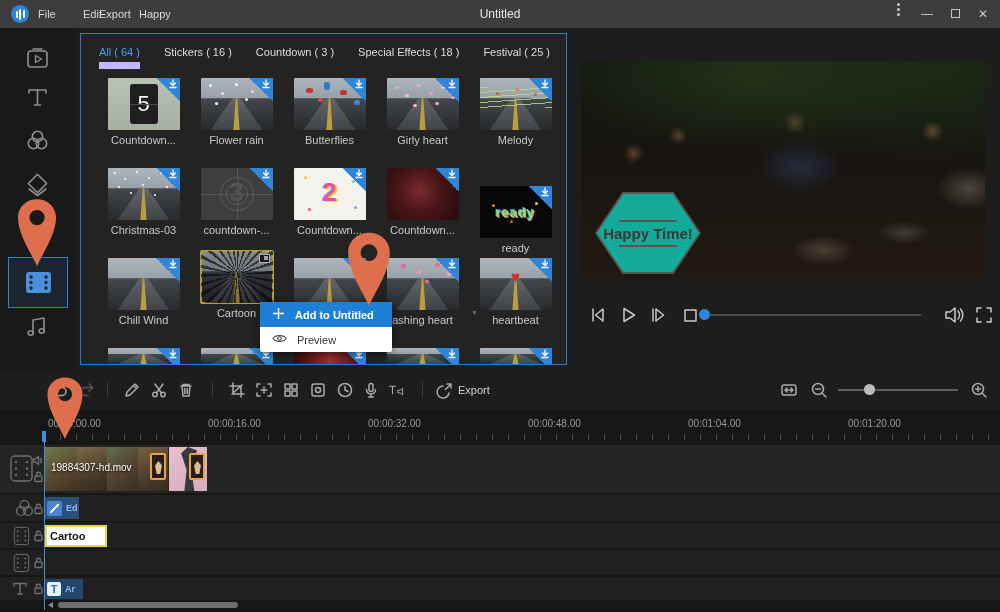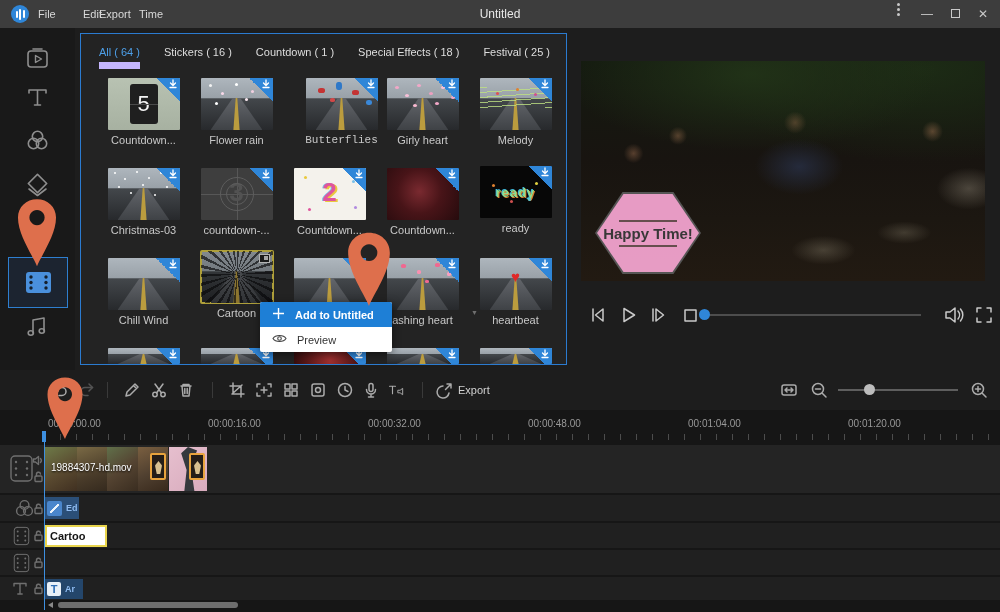--- a/index.html
+++ b/index.html
@@ -96,21 +96,21 @@
       radial-gradient(ellipse 46px 30px at 96% 58%, rgba(190,180,160,.3), rgba(0,0,0,0) 70%),
       radial-gradient(ellipse 55px 35px at 54% 48%, rgba(40,48,70,.8), rgba(0,0,0,0) 80%),
       radial-gradient(ellipse 40px 18px at 60% 86%, rgba(215,205,175,.22), rgba(0,0,0,0) 80%),
       radial-gradient(ellipse 34px 14px at 80% 78%, rgba(210,200,170,.2), rgba(0,0,0,0) 80%),
       radial-gradient(ellipse 220px 90px at 42% 6%, rgba(34,52,24,.9), rgba(0,0,0,0) 85%),
       radial-gradient(ellipse 260px 110px at 85% 4%, rgba(30,46,22,.85), rgba(0,0,0,0) 85%),
       linear-gradient(180deg,#141a10 0%,#181410 45%,#1c1711 72%,#221a12 100%); }
   .hex-outer { position:absolute; left:14px; top:131px; width:106px; height:82px;
       clip-path:polygon(26% 0,74% 0,100% 50%,74% 100%,26% 100%,0 50%); background:#5c5c5c; opacity:.92; }
   .hex-inner { position:absolute; inset:2px; clip-path:polygon(26% 0,74% 0,100% 50%,74% 100%,26% 100%,0 50%);
-      background:#f9a8d4; display:flex; flex-direction:column; align-items:center; justify-content:center; gap:3px; }
+      background:#14b8a6; display:flex; flex-direction:column; align-items:center; justify-content:center; gap:3px; }
   .hex-line { width:58px; height:2px; background:#6d5454; }
   .hex-text { font-size:15px; font-weight:bold; color:#3c3c3c; }
   #playbar { position:absolute; left:581px; top:300px; width:410px; height:30px; }
   .pc-icon { position:absolute; top:4px; }
   .prog-line { position:absolute; left:122px; top:14px; width:218px; height:2px; background:#4d4d4d; }
   .prog-dot { position:absolute; left:118px; top:9px; width:11px; height:11px; border-radius:50%; background:#2f86d8; }
   #aspect-row { position:absolute; left:581px; top:334px; width:412px; height:16px; font-size:11px; color:#cfcfcf; }
   #aspect-value { color:#4d9fe8; font-weight:bold; margin-left:8px; }
   #timecode { position:absolute; right:0; top:0; color:#d6d6d6; }
 
@@ -180,21 +180,21 @@
 
   <div id="titlebar">
     <span class="logo">
         <i style="height:7px"></i>
         <i style="height:11px"></i>
         <i style="height:8px"></i>
       </span>
     <span class="menu-item" style="left:38px">File</span>
     <span class="menu-item" style="left:83px">Edit</span>
     <span class="menu-item" style="left:99px">Export</span>
-    <span class="menu-item" style="left:139px">Time</span>
+    <span class="menu-item" style="left:139px">Happy</span>
     <span id="win-title">Untitled</span>
     <span class="win-ctl" style="right:89px"><span class="kebab"><i></i><i></i><i></i></span></span>
     <span class="win-ctl" style="right:60px">—</span>
     <span class="win-ctl" style="right:32px"><span class="max-box"></span></span>
     <span class="win-ctl" style="right:4px">✕</span>
   </div>
 
   <div id="sidebar">
     <svg class="side-icon" style="top:17px" viewBox="0 0 27 27">
       <rect class="gray" x="4" y="6" width="19" height="16" rx="3"></rect>
@@ -228,21 +228,21 @@
       <path class="gray" d="M9 20 V7 l11 -2 V18"></path>
       <ellipse class="gray" cx="6.8" cy="20" rx="2.6" ry="2.2"></ellipse>
       <ellipse class="gray" cx="17.8" cy="18" rx="2.6" ry="2.2"></ellipse>
     </svg>
   </div>
 
   <div id="elements-panel">
     <div id="tabs">
         <span class="tab active">All ( 64 )</span>
         <span class="tab">Stickers ( 16 )</span>
-        <span class="tab">Countdown ( 1 )</span>
+        <span class="tab">Countdown ( 3 )</span>
         <span class="tab">Special Effects ( 18 )</span>
         <span class="tab">Festival ( 25 )</span>
       </div>
     <div id="grid">
         <div class="thumb-cell" style="left: 16px; top: 44px;">
           <div class="thumb k-countdown5">
             <span class="card5">5</span>
             <span class="dl-badge">
               <svg width="10" height="10" viewBox="0 0 10 10">
                 <path d="M5 1 V6 M2.5 4 L5 6.5 L7.5 4 M2 8.5 H8" stroke="#fff" stroke-width="1.3" fill="none" stroke-linecap="round"></path>
@@ -265,21 +265,21 @@
               <i style="left:14px;top:24px;width:3px;height:3px;background:#ffffff;border-radius:50%"></i>
             </span>
             <span class="dl-badge">
               <svg width="10" height="10" viewBox="0 0 10 10">
                 <path d="M5 1 V6 M2.5 4 L5 6.5 L7.5 4 M2 8.5 H8" stroke="#fff" stroke-width="1.3" fill="none" stroke-linecap="round"></path>
               </svg>
             </span>
           </div>
     <div class="thumb-label">Flower rain</div>
         </div>
-        <div class="thumb-cell" style="left: 214px; top: 44px; font-family: Liberation Mono, monospace;">
+        <div class="thumb-cell" style="left: 202px; top: 44px;">
           <div class="thumb k-butterflies">
             <span class="road-strip"></span>
             <span class="road-line"></span>
             <span class="deco deco-dots">
               <i style="left:12px;top:10px;width:7px;height:5px;background:#c43434;border-radius:40%"></i>
               <i style="left:30px;top:4px;width:6px;height:8px;background:#2e78c8;border-radius:40%"></i>
               <i style="left:46px;top:12px;width:7px;height:5px;background:#c43434;border-radius:40%"></i>
               <i style="left:60px;top:22px;width:6px;height:5px;background:#3a88d8;border-radius:40%"></i>
               <i style="left:24px;top:20px;width:5px;height:4px;background:#d04848;border-radius:40%"></i>
             </span>
@@ -391,21 +391,21 @@
         <div class="thumb-cell" style="left: 295px; top: 134px;">
           <div class="thumb k-smoke">
             <span class="dl-badge">
               <svg width="10" height="10" viewBox="0 0 10 10">
                 <path d="M5 1 V6 M2.5 4 L5 6.5 L7.5 4 M2 8.5 H8" stroke="#fff" stroke-width="1.3" fill="none" stroke-linecap="round"></path>
               </svg>
             </span>
           </div>
     <div class="thumb-label">Countdown...</div>
         </div>
-        <div class="thumb-cell" style="left: 388px; top: 132px;">
+        <div class="thumb-cell" style="left: 388px; top: 152px;">
           <div class="thumb k-ready">
             <span class="ready-txt">ready</span>
             <span class="deco deco-dots">
               <i style="left:12px;top:18px;width:3px;height:3px;background:#e08030;border-radius:50%"></i>
               <i style="left:55px;top:16px;width:3px;height:3px;background:#e0d040;border-radius:50%"></i>
               <i style="left:30px;top:34px;width:3px;height:3px;background:#d05050;border-radius:50%"></i>
               <i style="left:48px;top:32px;width:3px;height:3px;background:#50c8d8;border-radius:50%"></i>
             </span>
             <span class="dl-badge">
               <svg width="10" height="10" viewBox="0 0 10 10">

